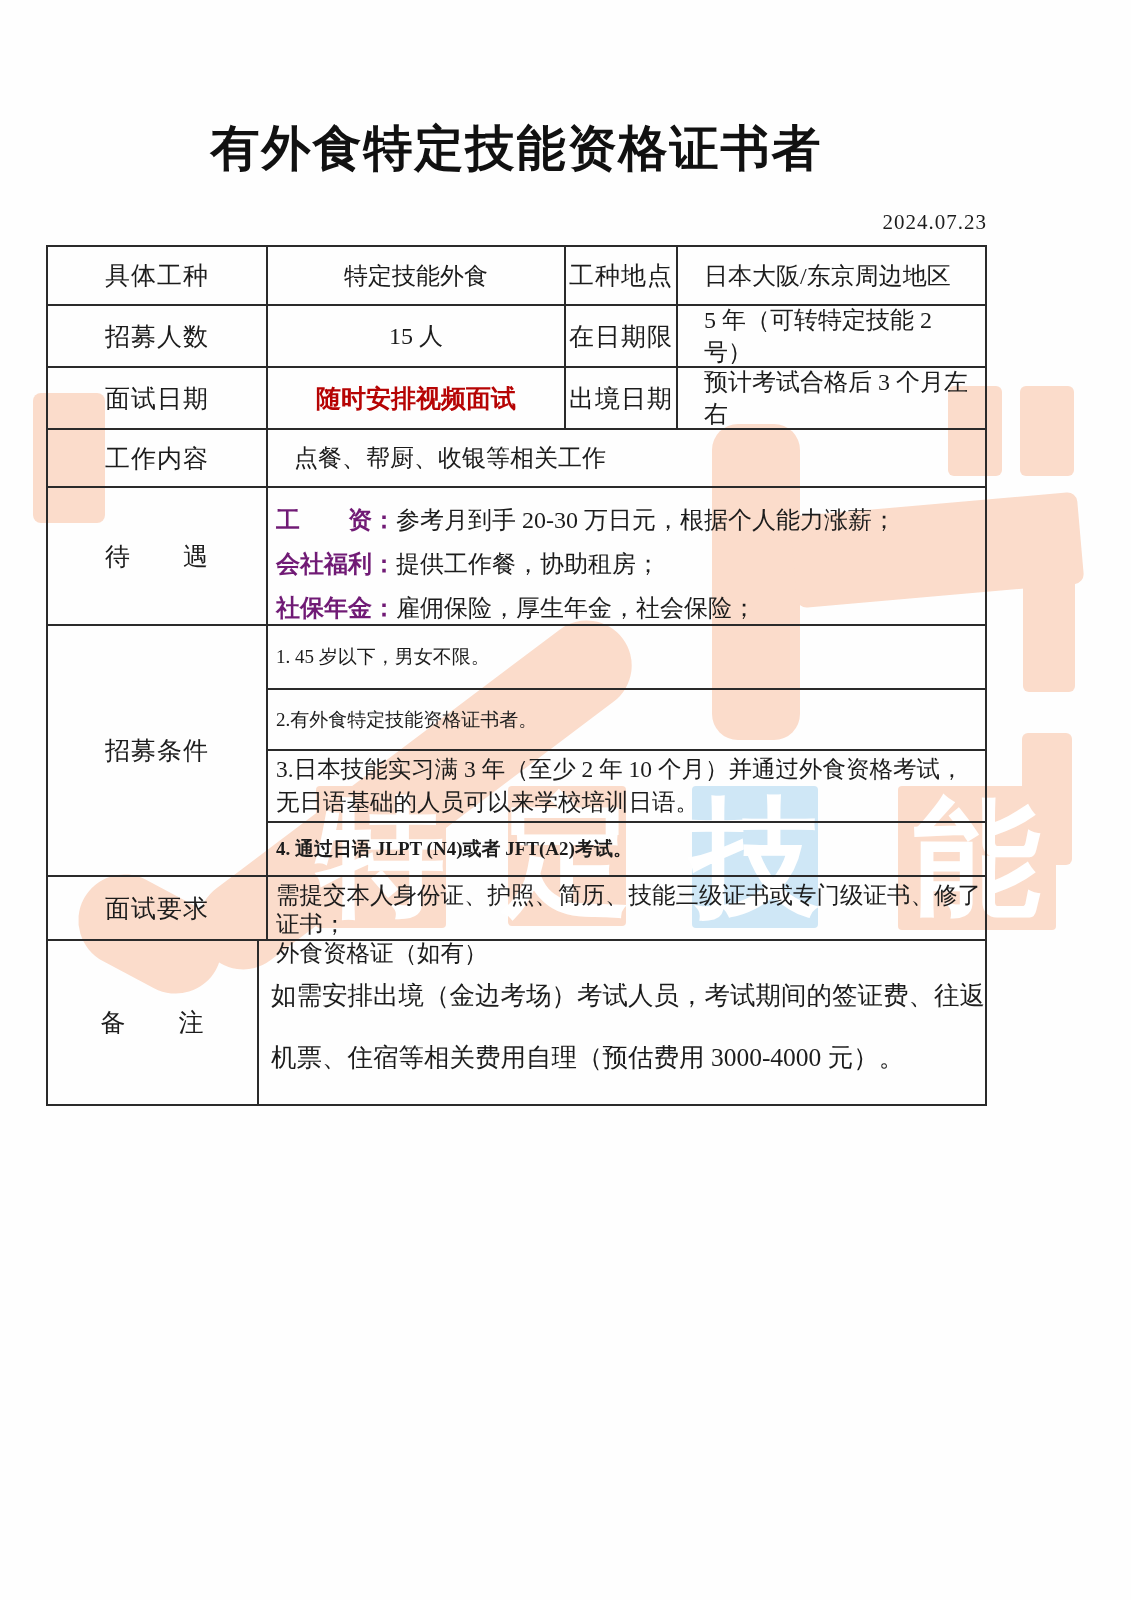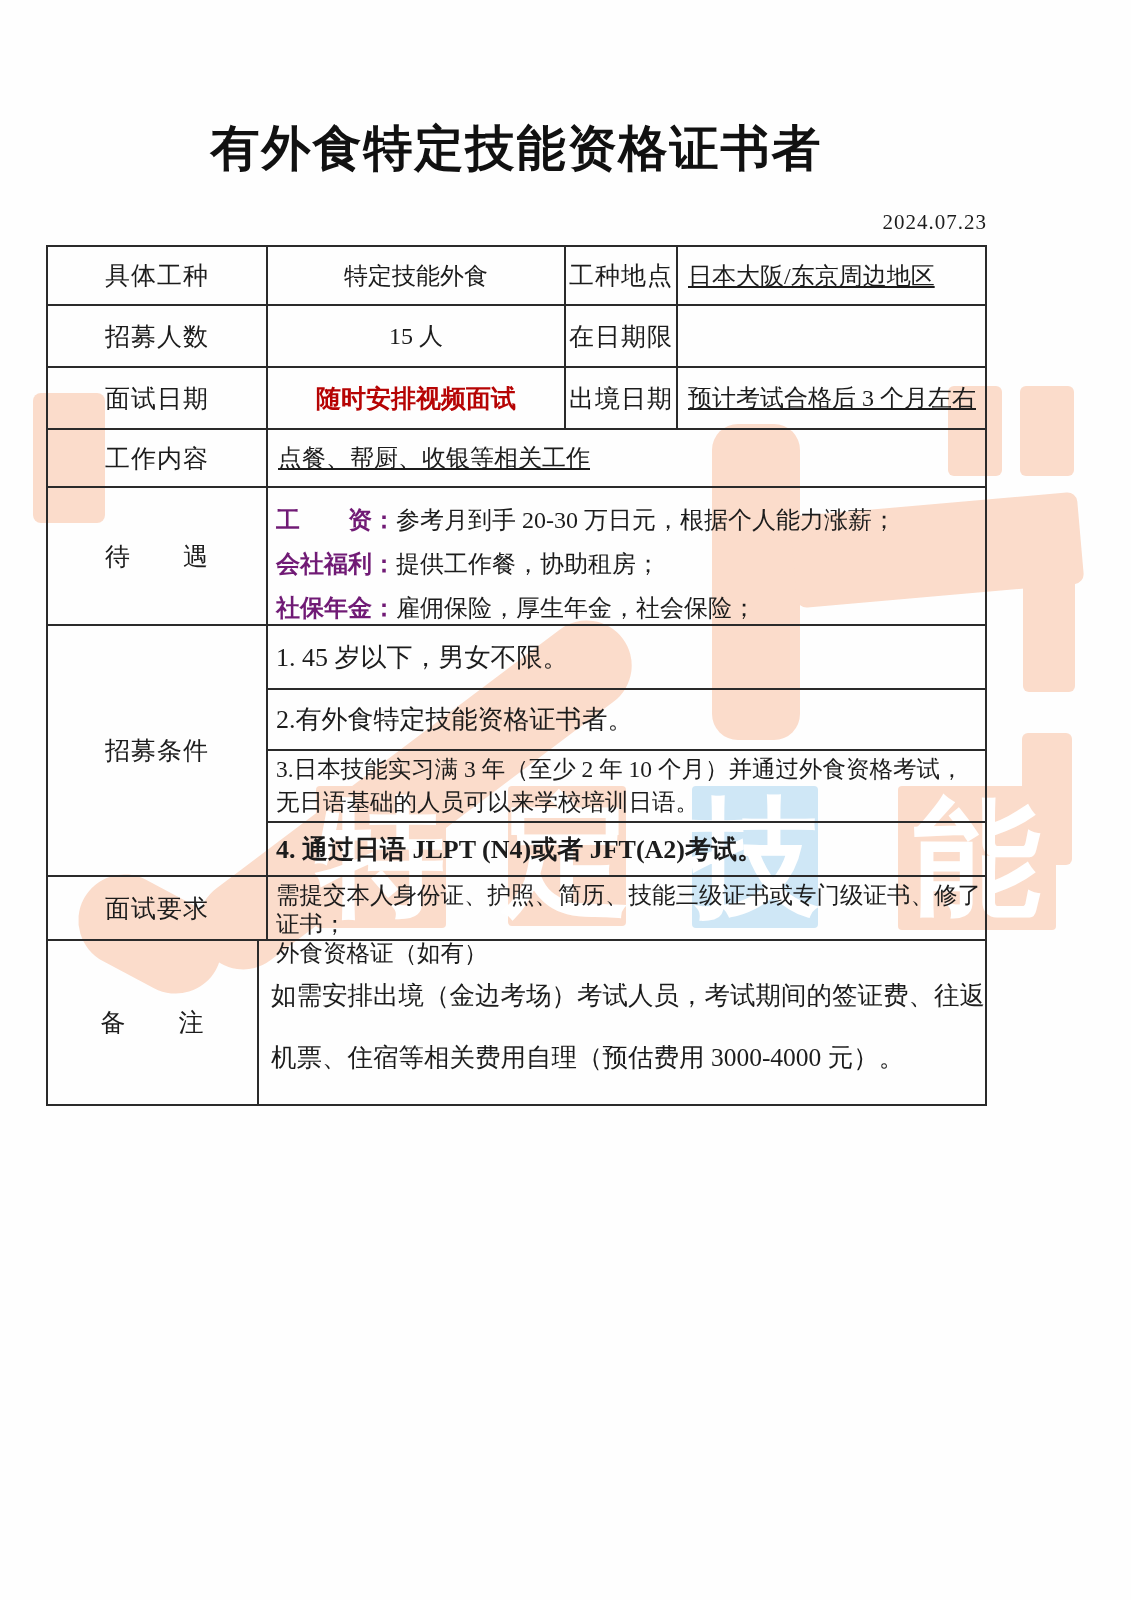--- a/index.html
+++ b/index.html
@@ -39,36 +39,36 @@
   .tr{display:flex;border-bottom:2px solid #2a2a2a;box-sizing:border-box;}
   .tr.last{border-bottom:none;}
   .td{
     box-sizing:border-box;border-right:2px solid #2a2a2a;
     display:flex;align-items:center;font-size:24px;
   }
   .td.end{border-right:none;}
   .w1{width:220px;}.w2{width:298px;}.w3{width:112px;}.w4{flex:1;}
   .lab{justify-content:center;font-size:25px;letter-spacing:1px;}
   .ctr{justify-content:center;}
-  .lft{padding-left:10px;text-decoration:underline;}
+  .lft{padding-left:26px;}
   .h61{height:59px;}.h62{height:62px;}.h58{height:58px;}
   .h138{height:138px;}.h251{height:251px;}.h64{height:64px;}.h167{height:163px;}
 
   .redbold{color:#b60404;font-weight:bold;font-size:25px;}
 
   
   .benefits{display:block;padding:10px 0 0 8px;}
   .benefits p{margin:0;line-height:44px;font-size:24px;white-space:nowrap;}
   .rk{color:#701a75;font-weight:bold;}
 
   
   .subcol{flex:1;display:flex;flex-direction:column;}
   .sub{
     border-bottom:2px solid #2a2a2a;display:flex;align-items:center;
-    padding-left:8px;font-size:26px;box-sizing:border-box;
+    padding-left:8px;font-size:19px;box-sizing:border-box;
   }
   .sub.s1{height:64px;}
   .sub.s2{height:61px;}
   .sub.s3{height:72px;font-size:23.5px;line-height:33px;padding-right:4px;}
   .sub.s4{flex:1;border-bottom:none;font-weight:bold;}
 
   
   .req{display:block;padding:4px 0 0 8px;font-size:23.5px;line-height:29px;}
   .req p{margin:0;}
 
@@ -115,20 +115,21 @@
       <div class="td w1 lab">具体工种</div>
       <div class="td w2 ctr">特定技能外食</div>
       <div class="td w3 lab">工种地点</div>
       <div class="td w4 lft end">日本大阪/东京周边地区</div>
     </div>
 
     <div class="tr h62">
       <div class="td w1 lab">招募人数</div>
       <div class="td w2 ctr">15 人</div>
       <div class="td w3 lab">在日期限</div>
+      <div class="td w4 lft end">5 年（可转特定技能 2 号）</div>
     </div>
 
     <div class="tr h62">
       <div class="td w1 lab">面试日期</div>
       <div class="td w2 ctr redbold">随时安排视频面试</div>
       <div class="td w3 lab">出境日期</div>
       <div class="td w4 lft end">预计考试合格后 3 个月左右</div>
     </div>
 
     <div class="tr h58">

